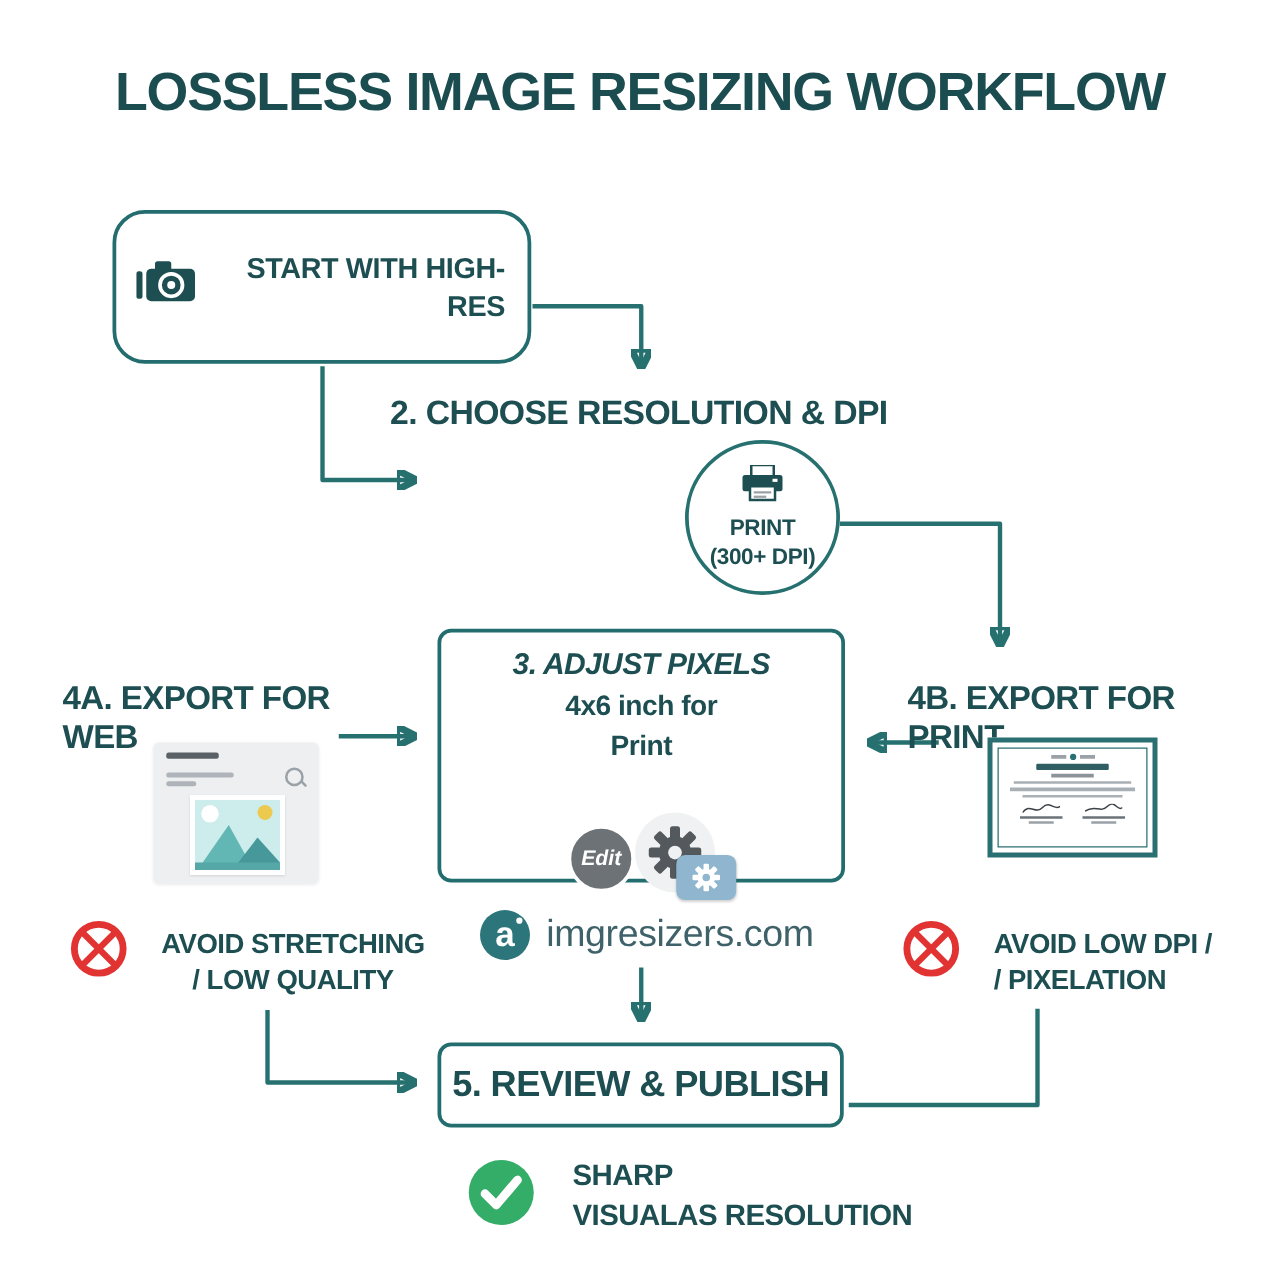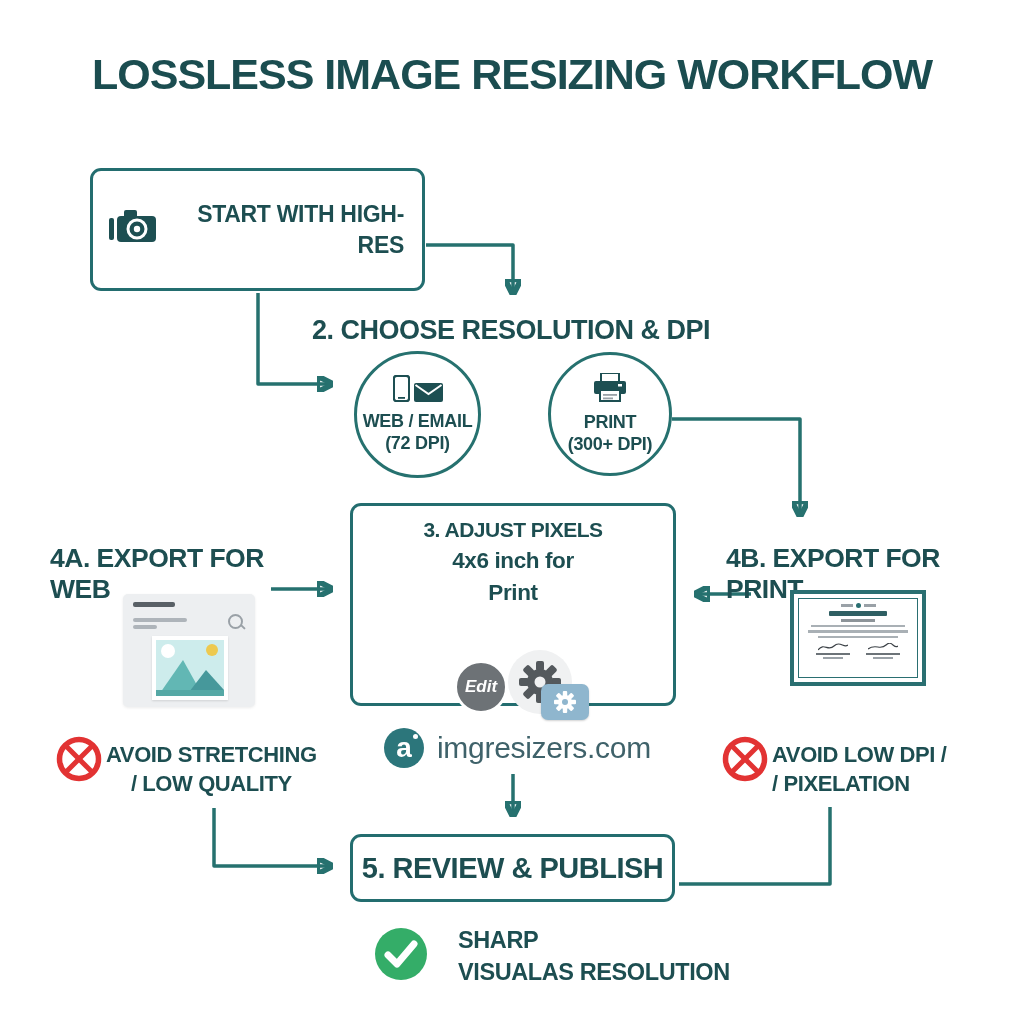--- a/index.html
+++ b/index.html
@@ -3,30 +3,30 @@
 <meta charset="utf-8">
 <style>
   html,body{margin:0;padding:0;background:#ffffff;}
   body{font-family:"Liberation Sans",sans-serif;color:#1d4e51;}
   .stage{position:relative;width:1024px;height:1024px;background:#ffffff;overflow:hidden;margin:16px auto;}
   .abs{position:absolute;}
   svg.connectors{position:absolute;left:0;top:0;z-index:1;}
   svg.connectors path{fill:none;stroke:#26716f;stroke-width:3.5;stroke-linejoin:round;}
   .page-title{left:0;top:34px;width:1024px;text-align:center;font-size:43px;font-weight:800;letter-spacing:-1px;color:#1b4d50;z-index:2;}
   .flow-box{background:#fff;border:3px solid #236d6f;border-radius:11px;z-index:2;box-sizing:border-box;}
-  .box-start{left:90px;top:152px;width:335px;height:123px;display:flex;align-items:center;padding:0 18px 0 16px;}
+  .box-start{left:90px;top:152px;width:335px;height:123px;display:flex;align-items:center;padding:0 18px 0 16px;border-radius:26px;}
   .box-start .txt{flex:1;text-align:right;font-size:23px;font-weight:700;line-height:1.32;letter-spacing:-0.3px;}
   .h2-heading{left:312px;top:299px;width:430px;text-align:left;font-size:27px;font-weight:700;letter-spacing:-0.5px;z-index:2;}
   .opt-circle{border:3px solid #26716f;border-radius:50%;background:#fff;display:flex;flex-direction:column;align-items:center;justify-content:center;z-index:2;box-sizing:border-box;}
   .circle-web{left:354px;top:335px;width:127px;height:127px;}
   .circle-print{left:548px;top:336px;width:124px;height:124px;}
   .opt-circle .label{font-size:18px;font-weight:700;line-height:1.25;text-align:center;letter-spacing:-0.3px;}
   .icon-row{display:flex;align-items:flex-end;gap:4px;margin-bottom:4px;}
   .box-adjust{left:350px;top:487px;width:326px;height:203px;padding-top:12px;text-align:center;}
-  .box-adjust .h3{font-size:21px;font-weight:800;letter-spacing:-0.5px;}
+  .box-adjust .h3{font-size:24px;font-weight:800;letter-spacing:-0.5px;font-style:italic;}
   .box-adjust .sub{font-size:22.5px;font-weight:700;line-height:1.42;letter-spacing:-0.4px;margin-top:3px;}
   .h4{font-size:26.5px;font-weight:800;letter-spacing:-0.5px;z-index:2;}
   .h4a{left:50px;top:527px;width:260px;}
   .h4b{left:726px;top:527px;width:280px;}
   .adjust-icons{left:450px;top:630px;width:160px;height:84px;z-index:3;}
   .edit-badge{position:absolute;left:4px;top:14px;width:54px;height:54px;border-radius:50%;background:#6d7276;border:3px solid #fff;color:#fff;font-size:17px;font-weight:700;font-style:italic;display:flex;align-items:center;justify-content:center;box-sizing:border-box;}
   .gear-halo{position:absolute;left:58px;top:4px;width:64px;height:64px;border-radius:50%;background:#f0f1f2;}
   .gear-big{position:absolute;left:67px;top:13px;}
   .gear-chip{position:absolute;left:91px;top:38px;width:48px;height:36px;border-radius:7px;background:#8fb6ce;display:flex;align-items:center;justify-content:center;box-shadow:0 1px 2px rgba(0,0,0,.18);}
   .browser-card{left:123px;top:578px;width:132px;height:113px;background:#edeff1;border-radius:5px;z-index:2;box-shadow:0 1px 3px rgba(0,0,0,.08);}
@@ -45,21 +45,21 @@
   .cert-sub{width:34px;height:2.5px;background:#8d9499;margin-top:3px;}
   .cert-line{height:2.5px;background:#a9b0b5;margin-top:3px;}
   .cert-signs{display:flex;gap:16px;margin-top:5px;}
   .cert-sign{display:flex;flex-direction:column;align-items:center;}
   .cert-sign .uline{width:34px;height:1.5px;background:#6c7378;margin-top:1px;}
   .cert-sign .name{width:20px;height:2px;background:#9aa1a7;margin-top:2px;}
   .brand-row{left:384px;top:712px;display:flex;align-items:center;gap:13px;z-index:2;}
   .brand-logo{position:relative;width:40px;height:40px;border-radius:50%;background:#2c767b;color:#fff;font-size:28px;font-weight:700;display:flex;align-items:center;justify-content:center;}
   .brand-logo .dot{position:absolute;right:6px;top:6px;width:5px;height:5px;border-radius:50%;background:#fff;}
   .brand-name{font-size:30px;font-weight:500;color:#3f626a;letter-spacing:-0.3px;}
-  .warn{z-index:2;display:flex;align-items:flex-start;gap:4px;}
+  .warn{z-index:2;display:flex;align-items:flex-start;gap:27px;}
   .warn-left{left:56px;top:720px;}
   .warn-right{left:722px;top:720px;}
   .warn .wtxt{font-size:22px;font-weight:800;line-height:1.32;letter-spacing:-0.4px;padding-top:4px;}
   .warn-left .wtxt{text-align:center;}
   .warn-right .wtxt{text-align:left;}
   .box-review{left:350px;top:818px;width:325px;height:68px;display:flex;align-items:center;justify-content:center;font-size:29px;font-weight:800;letter-spacing:-0.5px;}
   .result-row{left:374px;top:908px;display:flex;align-items:center;gap:30px;z-index:2;}
   .result-txt{font-size:23.5px;font-weight:800;line-height:1.38;letter-spacing:-0.4px;}
 </style>
 </head>
@@ -95,40 +95,20 @@
         <circle cx="28" cy="21" r="3.2" fill="#ffffff"></circle>
       </svg>
     </span>
     <div class="txt">
       <div>START WITH HIGH-RES</div>
     </div>
   </div>
 
   <div class="abs h2-heading">2. CHOOSE RESOLUTION &amp; DPI</div>
 
-  <div class="abs opt-circle circle-web">
-    <div class="icon-row">
-      <span>
-        <svg width="17" height="27" viewBox="0 0 17 27">
-          <rect x="0.8" y="0.8" width="15.4" height="25.4" rx="3" fill="none" stroke="#1d4f52" stroke-width="2.4"></rect>
-          <rect x="5" y="22" width="7" height="1.8" fill="#1d4f52"></rect>
-        </svg>
-      </span>
-      <span>
-        <svg width="29" height="19" viewBox="0 0 29 19">
-          <rect x="0" y="0" width="29" height="19" rx="2" fill="#1d4f52"></rect>
-          <path d="M1.5 2 L14.5 11 L27.5 2" fill="none" stroke="#ffffff" stroke-width="2"></path>
-        </svg>
-      </span>
-    </div>
-    <div class="label">
-      <div>WEB / EMAIL</div>
-      <div>(72 DPI)</div>
-    </div>
-  </div>
 
   <div class="abs opt-circle circle-print">
     <div class="icon-row">
       <span>
         <svg width="34" height="30" viewBox="0 0 34 30">
           <rect x="8" y="0" width="18" height="9" fill="#ffffff" stroke="#1d4f52" stroke-width="2"></rect>
           <rect x="1" y="8" width="32" height="13" rx="2" fill="#1d4f52"></rect>
           <rect x="25" y="11" width="4" height="2.5" fill="#ffffff"></rect>
           <rect x="7" y="17" width="20" height="11" fill="#ffffff" stroke="#1d4f52" stroke-width="2"></rect>
           <rect x="10" y="21" width="14" height="1.8" fill="#9aa1a7"></rect>

